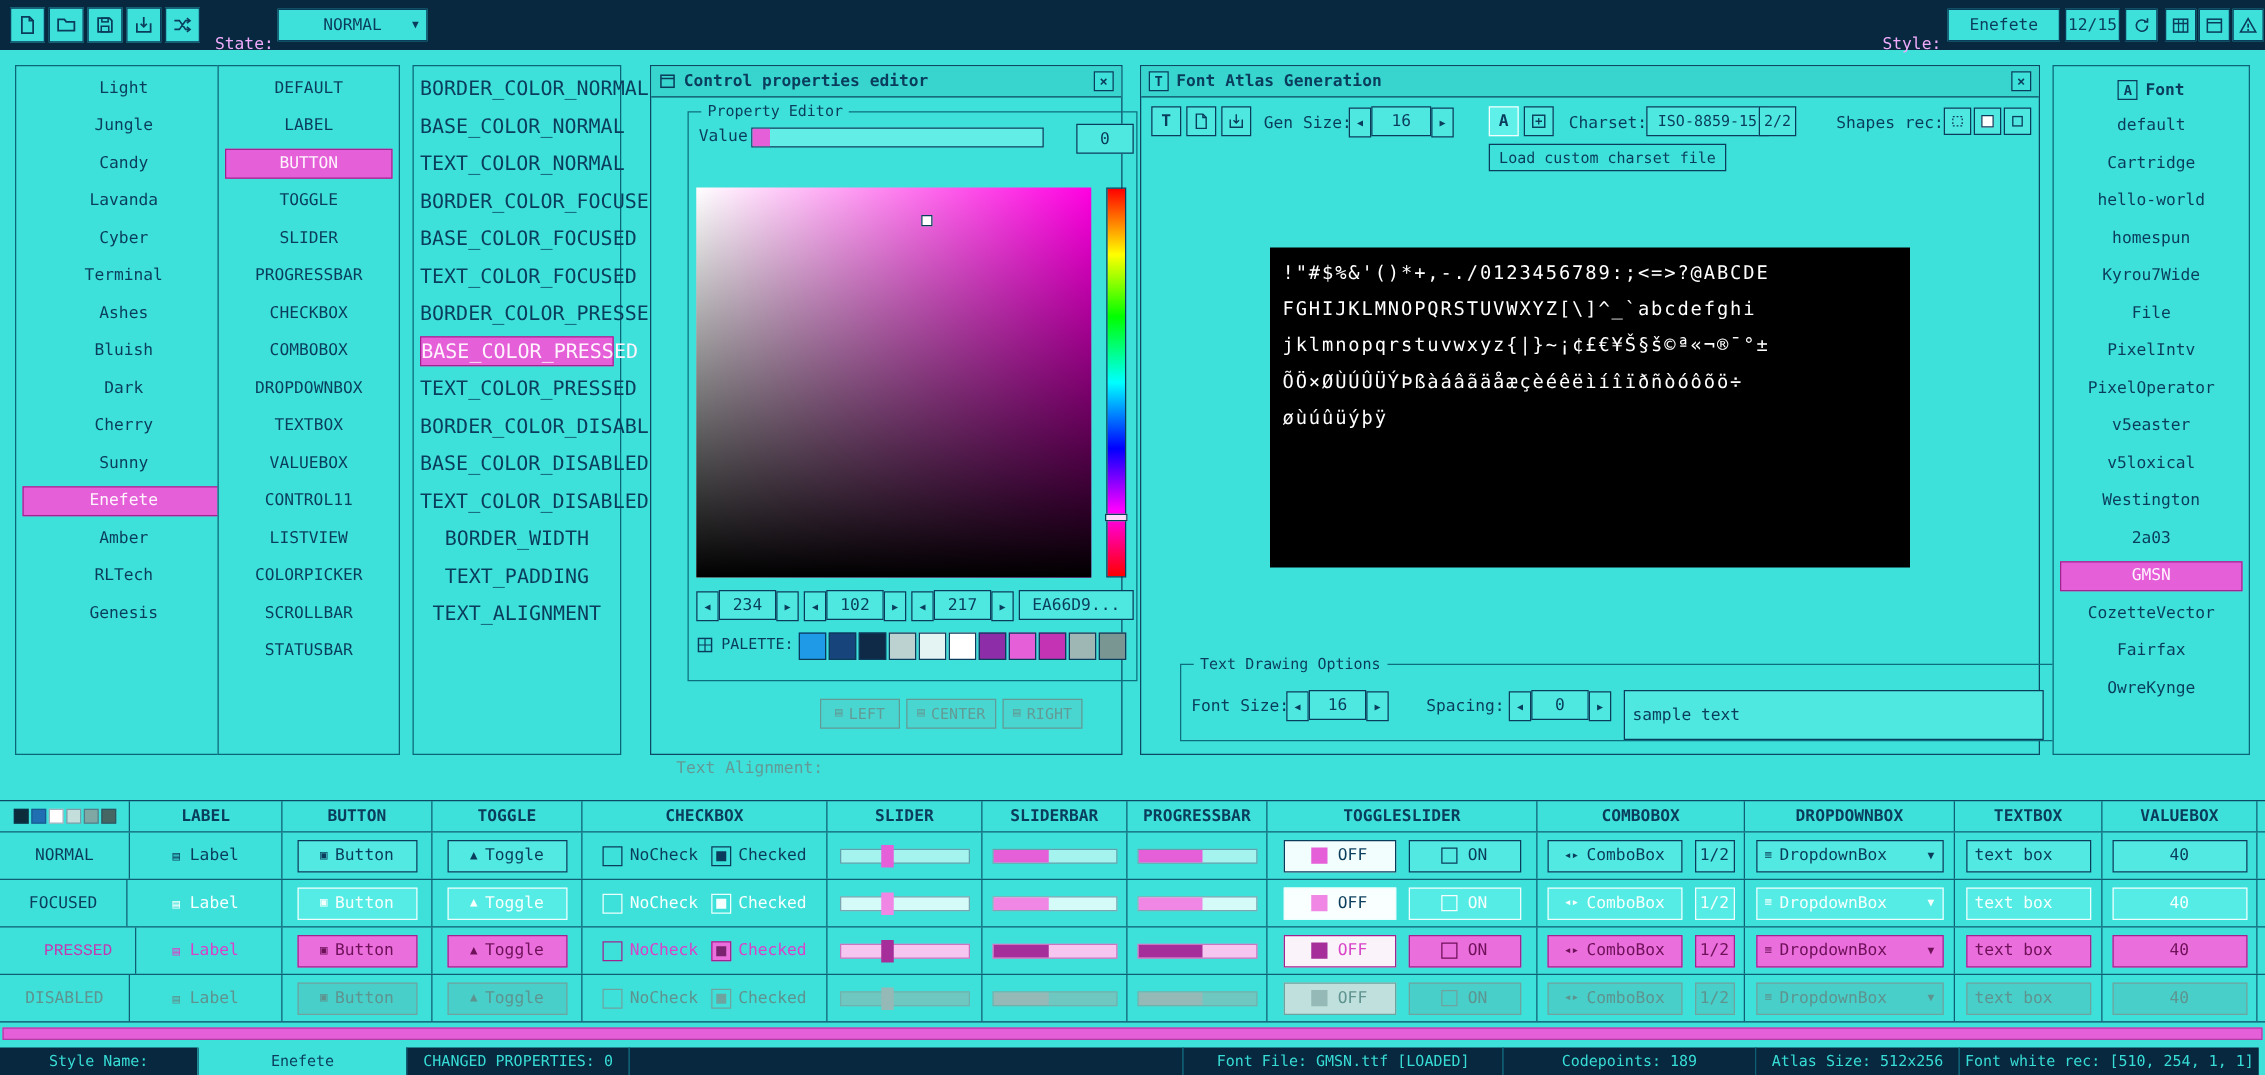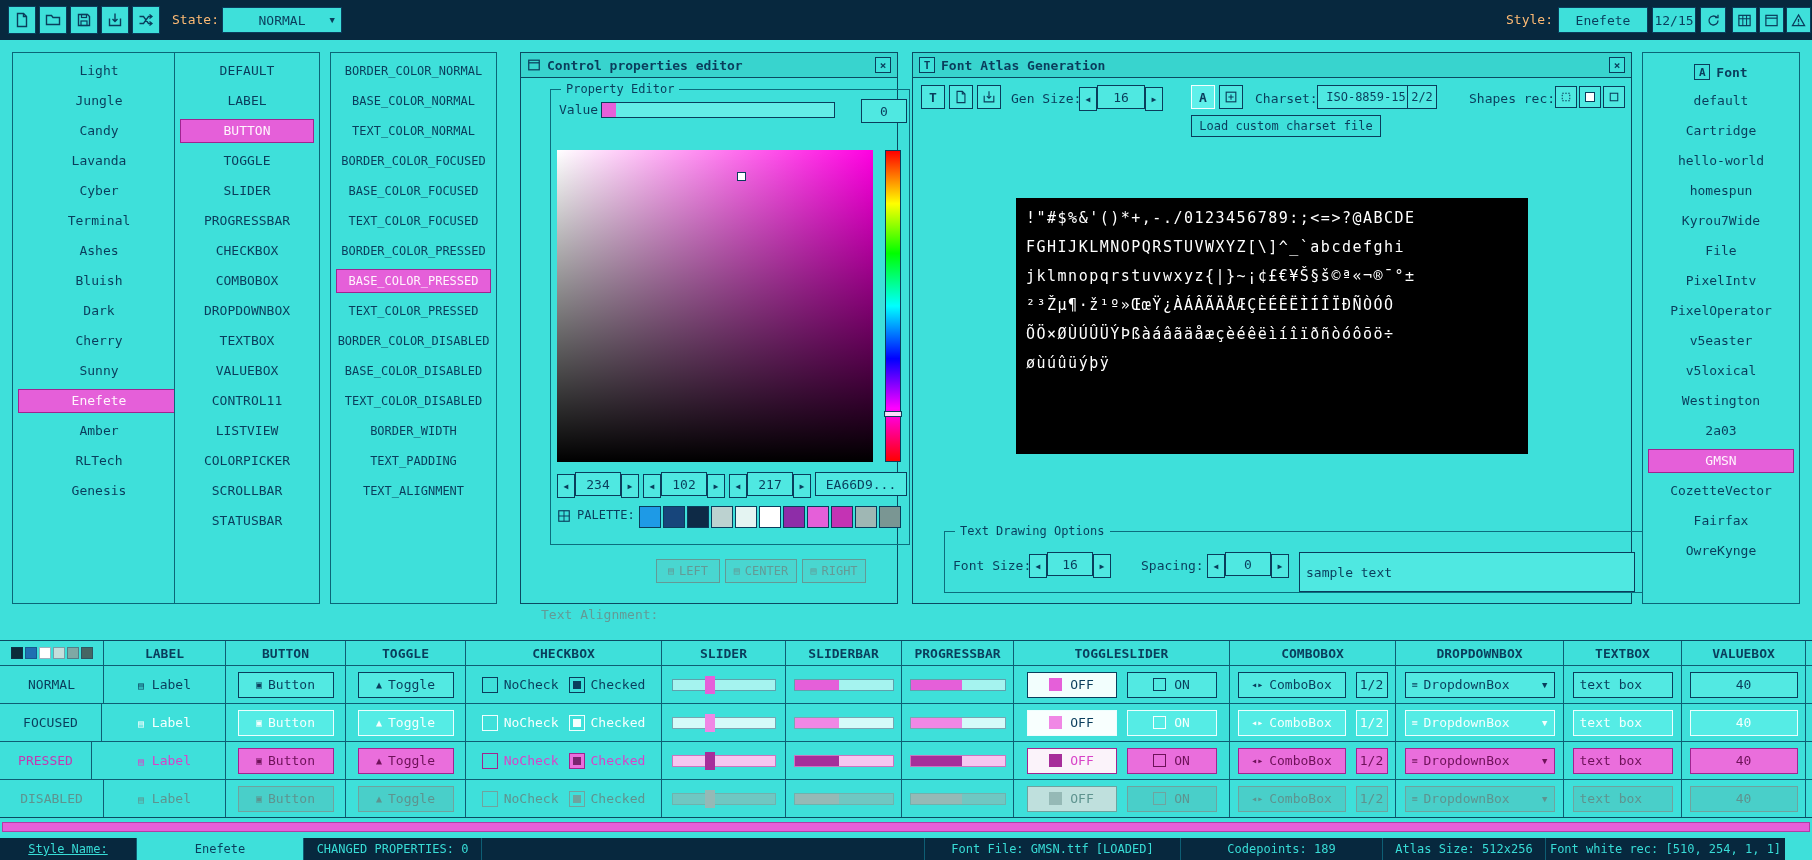--- a/index.html
+++ b/index.html
@@ -4,30 +4,30 @@
 <style>
   html,body{margin:0;padding:0;background:#3EE0DA;}
   #app{position:relative;width:1812px;height:860px;overflow:hidden;background:#3EE0DA;
        font-family:"DejaVu Sans Mono", monospace;font-size:13px;color:#0A3D5C;}
   #app *{box-sizing:border-box;}
 
   
   .topbar{position:absolute;left:0;top:0;width:1812px;height:40px;background:#07283E;}
   .tb-btn{position:absolute;top:6px;width:28px;height:28px;background:#3EE0DA;border:1px solid #0A3D5C;
           display:flex;align-items:center;justify-content:center;}
-  .tb-label{position:absolute;top:0;height:48px;line-height:40px;color:#fdba74;}
+  .tb-label{position:absolute;top:16px;height:48px;line-height:40px;color:#f0abfc;}
   .tb-box{position:absolute;top:7px;height:26px;background:#3EE0DA;border:1px solid #0A3D5C;
           display:flex;align-items:center;justify-content:center;color:#0A3D5C;}
   .dd-arrow{position:absolute;right:6px;font-size:9px;}
 
   
   .listbox{position:absolute;border:1px solid #0B6678;padding:6px 5px;background:#3EE0DA;}
   .list-item{height:24px;line-height:24px;text-align:center;margin-bottom:6px;color:#0A3D5C;cursor:default;}
   .list-item.selected{background:#E55FD9;border:1px solid #A02490;color:#FFF3FD;line-height:22px;}
-  .small-items .list-item{font-size:12px;}
+  .small-items .list-item{font-size:16px;}
 
   
   .window{position:absolute;background:#3EE0DA;border:1px solid #0B4A62;}
   .titlebar{height:25px;border-bottom:1px solid #0B4A62;background:#38D4CE;display:flex;align-items:center;
             gap:6px;padding:0 6px;font-weight:bold;}
   .close-btn{margin-left:auto;width:16px;height:16px;border:1px solid #0A3D5C;display:flex;align-items:center;
              justify-content:center;font-size:11px;line-height:1;background:#3EE0DA;}
   .tb-ic{width:16px;height:16px;border:1px solid #0A3D5C;display:flex;align-items:center;justify-content:center;
          font-size:11px;font-weight:bold;background:#3EE0DA;}
 
@@ -449,21 +449,20 @@
     </div>
 
     <div class="tooltip" style="left:278px;top:62px;width:190px">
       <span>Load custom charset file</span>
     </div>
 
     <div class="atlas" style="left:103px;top:145px;width:512px;height:256px">
         <div class="atlas-line">!"#$%&amp;'()*+,-./0123456789:;&lt;=&gt;?@ABCDE</div>
         <div class="atlas-line">FGHIJKLMNOPQRSTUVWXYZ[\]^_`abcdefghi</div>
         <div class="atlas-line">jklmnopqrstuvwxyz{|}~¡¢£€¥Š§š©ª«¬®¯°±</div>
-        <div class="atlas-line">²³Žµ¶·ž¹º»ŒœŸ¿ÀÁÂÃÄÅÆÇÈÉÊËÌÍÎÏÐÑÒÓÔ</div>
         <div class="atlas-line">ÕÖ×ØÙÚÛÜÝÞßàáâãäåæçèéêëìíîïðñòóôõö÷</div>
         <div class="atlas-line">øùúûüýþÿ</div>
       </div>
 
     <div class="groupbox" style="left:10px;top:478px;width:700px;height:62px">
       <span class="gb-title">Text Drawing Options</span>
       <span class="abs" style="left:8px;top:26px">Font Size:</span>
       <span class="abs" style="left:84px;top:20px">
         <span class="spin-btn">◀</span><span class="spin-box">16</span><span class="spin-btn">▶</span>
       </span>
@@ -643,21 +642,21 @@
           <span class="ctl drop"><span class="mini-ic">≡</span>DropdownBox<span class="arr">▼</span></span>
         </div>
         <div class="tcell c-textbox" style="left: 1564px; width: 118px;">
           <span class="ctl tbox">text box</span>
         </div>
         <div class="tcell c-valuebox" style="left: 1682px; width: 124px;">
           <span class="ctl vbox">40</span>
         </div>
       </div>
       <div class="trow pressed">
-        <div class="tcell c-rowlabel" style="left: 0px; width: 92px;">
+        <div class="tcell c-rowlabel" style="left: 17px; width: 92px; font-family: Liberation Mono, monospace;">
           <span class="state-label">PRESSED</span>
         </div>
         <div class="tcell c-label" style="left: 104px; width: 122px;">
           <span class="ctl-label"><span class="mini-ic">▤</span> Label</span>
         </div>
         <div class="tcell c-button" style="left: 226px; width: 120px;">
           <span class="ctl btn-like"><span class="mini-ic">▣</span>Button</span>
         </div>
         <div class="tcell c-toggle" style="left: 346px; width: 120px;">
           <span class="ctl btn-like"><span class="mini-ic">▲</span>Toggle</span>
@@ -770,21 +769,21 @@
           <span class="ctl tbox">text box</span>
         </div>
         <div class="tcell c-valuebox" style="left: 1682px; width: 124px;">
           <span class="ctl vbox">40</span>
         </div>
       </div>
     </div>
 
   <div class="magenta-bar"></div>
   <div class="statusbar">
-      <div class="sb-seg dark" style="width: 136px; text-decoration: underline;">Style Name:</div>
+      <div class="sb-seg dark" style="width: 158px;">Style Name:</div>
       <div class="sb-seg light" style="width: 167px;">Enefete</div>
       <div class="sb-seg dark" style="width: 178px;">CHANGED PROPERTIES: 0</div>
       <div class="sb-seg dark" style="width: 443px;"></div>
       <div class="sb-seg dark" style="width: 256px;">Font File: GMSN.ttf [LOADED]</div>
       <div class="sb-seg dark" style="width: 202px;">Codepoints: 189</div>
       <div class="sb-seg dark" style="width: 163px;">Atlas Size: 512x256</div>
       <div class="sb-seg dark" style="width: 240px;">Font white rec: [510, 254, 1, 1]</div>
     </div>
 
 </div>

